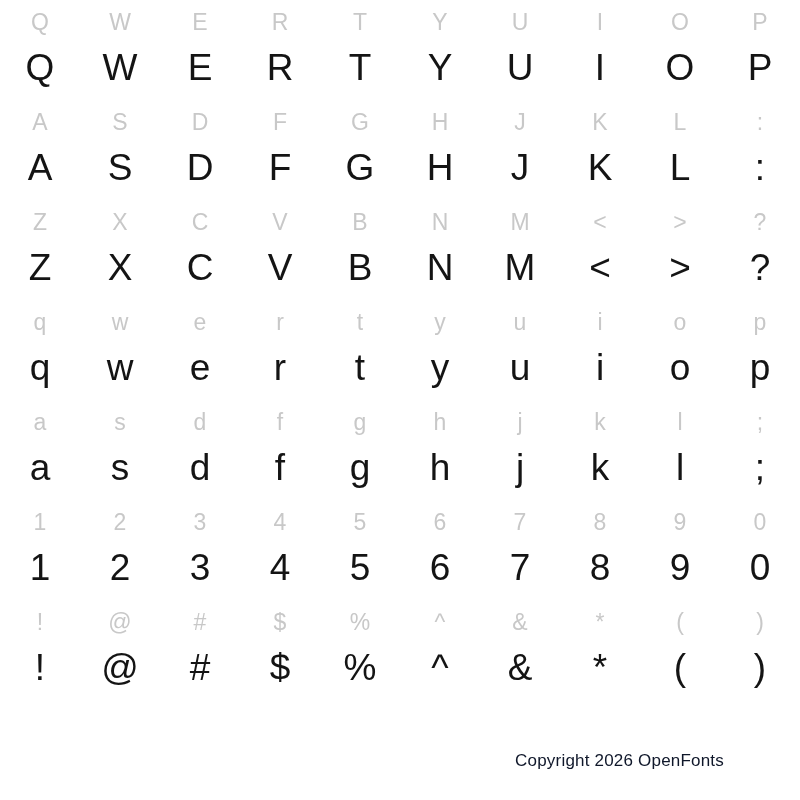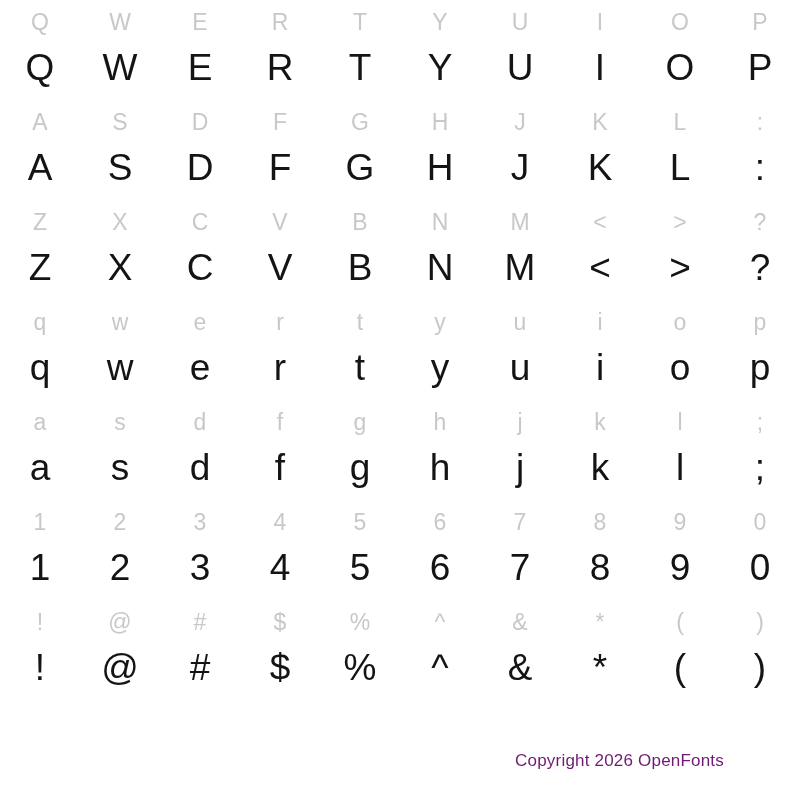--- a/index.html
+++ b/index.html
@@ -61,21 +61,21 @@
     display: flex;
     align-items: center;
     justify-content: center;
     font-weight: 400;
   }
   .footer {
     position: absolute;
     right: 76px;
     bottom: 29px;
     font-size: 17px;
-    color: #701a75;
+    color: #0f172a;
     letter-spacing: 0.2px;
     white-space: nowrap;
   }
 </style>
 </head>
 <body>
 
 <div class="sheet">
 
   <div class="grid">

